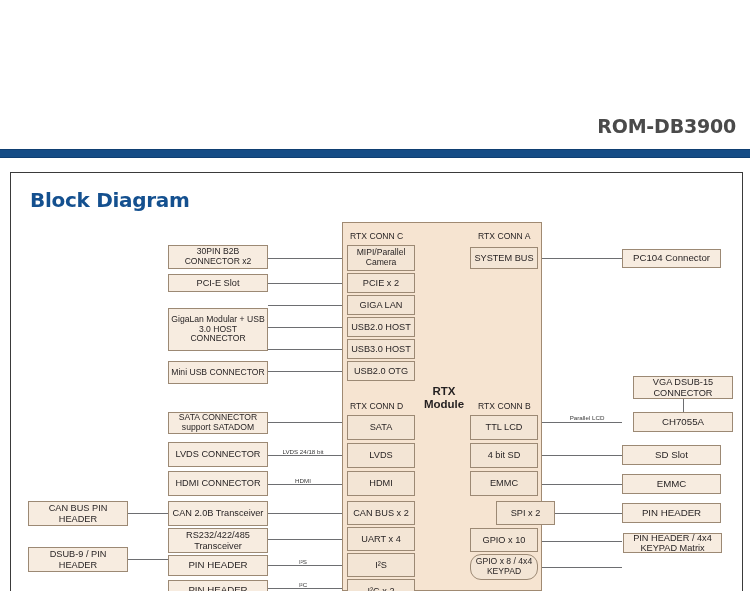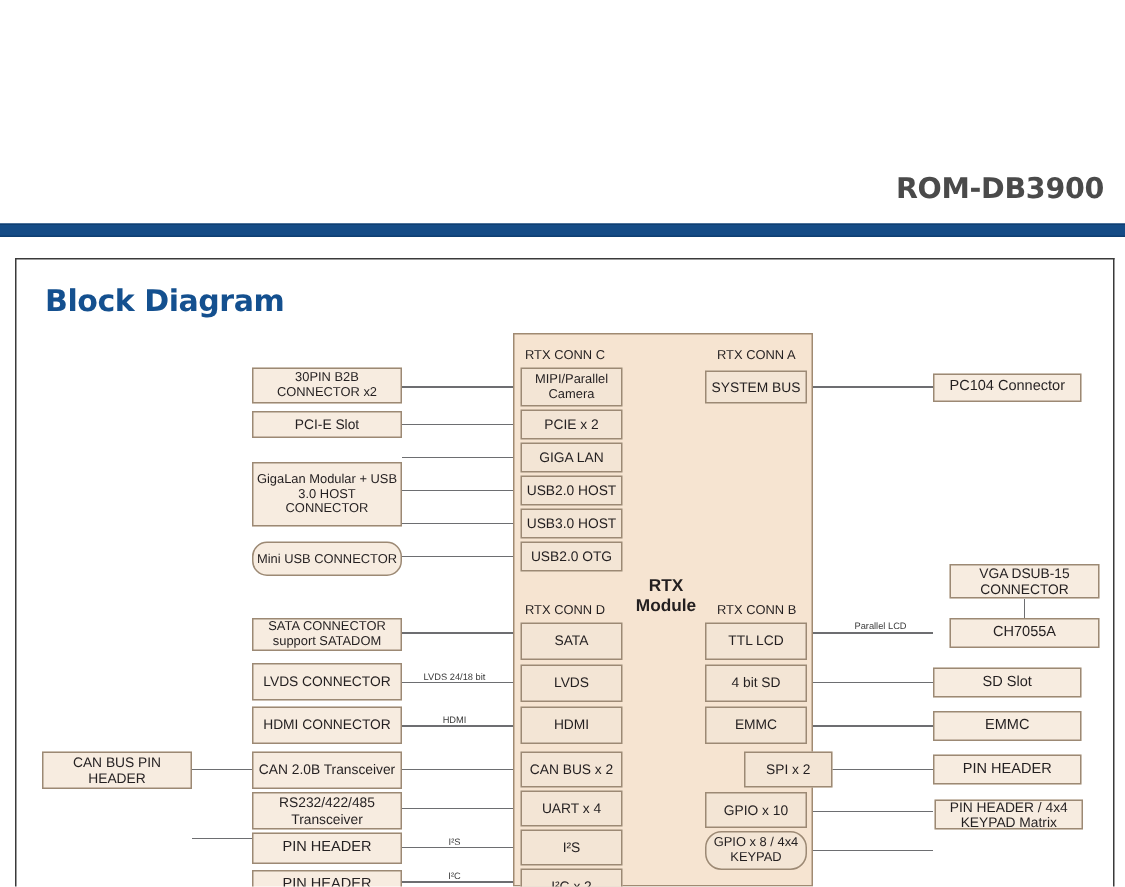--- a/index.html
+++ b/index.html
@@ -232,21 +232,21 @@
 
   <div class="bx f85" style="left:168px; top:245px; width:100px; height:24px;">
     <span>30PIN B2B CONNECTOR x2</span>
   </div>
   <div class="bx f9" style="left:168px; top:274px; width:100px; height:18px;">
     <span>PCI-E Slot</span>
   </div>
   <div class="bx f85" style="left:168px; top:308px; width:100px; height:43px;">
     <span>GigaLan Modular + USB 3.0 HOST CONNECTOR</span>
   </div>
-  <div class="bx f85" style="left:168px; top:361px; width:100px; height:23px;border-radius:10px;">
+  <div class="bx f85" style="left:168px; top:361px; width:100px; height:23px;">
     <span>Mini USB CONNECTOR</span>
   </div>
   <div class="bx f85" style="left:168px; top:412px; width:100px; height:22px;">
     <span>SATA CONNECTOR support SATADOM</span>
   </div>
   <div class="bx f9" style="left:168px; top:442px; width:100px; height:25px;">
     <span>LVDS CONNECTOR</span>
   </div>
   <div class="bx f9" style="left:168px; top:471px; width:100px; height:25px;text-align:center;">
     <span>HDMI CONNECTOR</span>
@@ -259,20 +259,23 @@
   </div>
   <div class="bx f95" style="left:168px; top:555px; width:100px; height:21px;">
     <span>PIN HEADER</span>
   </div>
   <div class="bx f95" style="left:168px; top:580px; width:100px; height:21px;">
     <span>PIN HEADER</span>
   </div>
 
   <div class="bx f9" style="left:28px; top:501px; width:100px; height:25px;">
     <span>CAN BUS PIN HEADER</span>
+  </div>
+  <div class="bx f9" style="left:28px; top:547px; width:100px; height:25px;">
+    <span>DSUB-9 / PIN HEADER</span>
   </div>
 
   <div class="bx f95" style="left:622px; top:249px; width:99px; height:19px;">
     <span>PC104 Connector</span>
   </div>
   <div class="bx f9" style="left:633px; top:376px; width:100px; height:23px;">
     <span>VGA DSUB-15 CONNECTOR</span>
   </div>
   <div class="bx f95" style="left:633px; top:412px; width:100px; height:20px;">
     <span>CH7055A</span>

